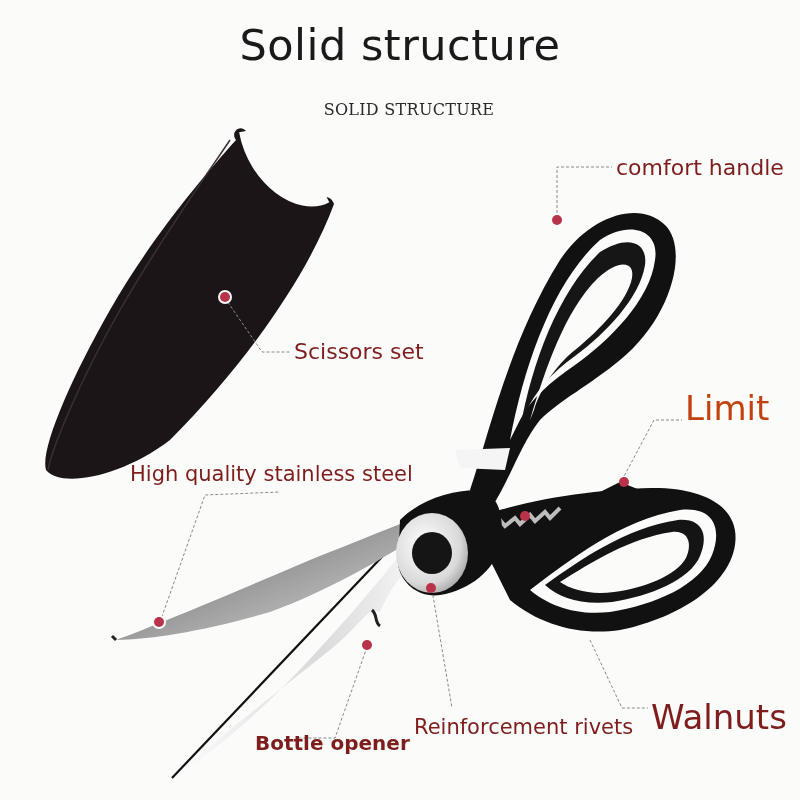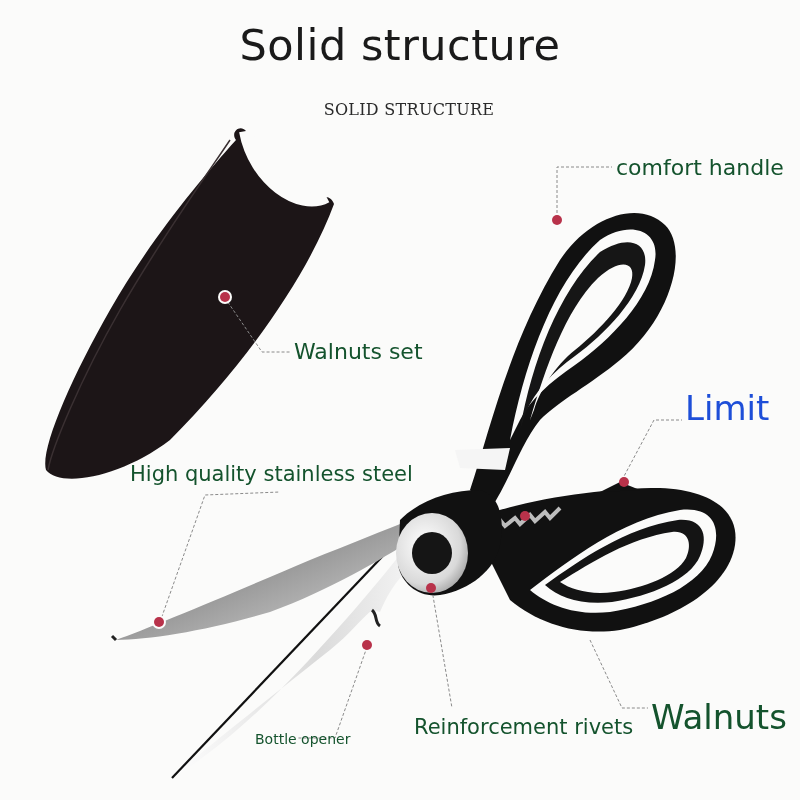--- a/index.html
+++ b/index.html
@@ -14,29 +14,29 @@
     position: absolute; left: 0; width: 800px; top: 20px;
     text-align: center; font-size: 43px; color: #1a1a1a; font-weight: 400;
     letter-spacing: 0.5px;
   }
   .subtitle {
     position: absolute; left: 0; width: 818px; top: 100px;
     text-align: center; font-family: "DejaVu Serif", "Liberation Serif", serif;
     font-size: 16px; color: #2a2a2a; letter-spacing: 0.3px;
   }
   .label {
-    position: absolute; color: #14532d; white-space: nowrap;
+    position: absolute; color: #7f1d1d; white-space: nowrap;
   }
   .l-comfort { left: 616px; top: 155px; font-size: 22px; }
   .l-scissors { left: 294px; top: 339px; font-size: 22px; }
   .l-steel { left: 112px; top: 462px; font-size: 21px; margin-left: 18px; }
-  .l-limit { left: 685px; top: 388px; font-size: 34px; color: #1d4ed8; }
+  .l-limit { left: 685px; top: 388px; font-size: 34px; color: #c2410c; }
   .l-walnuts { left: 651px; top: 697px; font-size: 34px; }
   .l-rivets { left: 388px; top: 715px; font-size: 21px; margin-left: 26px; }
-  .l-bottle { left: 255px; top: 731px; font-size: 14px; }
+  .l-bottle { left: 255px; top: 731px; font-size: 20px; font-weight: bold; }
   svg.art { position: absolute; left: 0; top: 0; }
   .hotspot { cursor: pointer; }
 </style>
 </head>
 <body>
 
 <div class="stage">
 
   <div class="title">Solid structure</div>
   <div class="subtitle">SOLID STRUCTURE</div>
@@ -133,20 +133,20 @@
       <circle cx="159" cy="622" r="7" fill="#fbfbfa"></circle>
       <circle cx="159" cy="622" r="5" fill="#b8324a"></circle>
       <circle cx="624" cy="482" r="5" fill="#b8324a"></circle>
       <circle cx="525" cy="516" r="5" fill="#b8324a"></circle>
       <circle cx="431" cy="588" r="5" fill="#b8324a"></circle>
       <circle cx="367" cy="645" r="5" fill="#b8324a"></circle>
     </g>
   </svg>
 
   <div class="label l-comfort hotspot">comfort handle</div>
-  <div class="label l-scissors hotspot">Walnuts set</div>
+  <div class="label l-scissors hotspot">Scissors set</div>
   <div class="label l-steel hotspot">High quality stainless steel</div>
   <div class="label l-limit hotspot">Limit</div>
   <div class="label l-walnuts hotspot">Walnuts</div>
   <div class="label l-rivets hotspot">Reinforcement rivets</div>
   <div class="label l-bottle hotspot">Bottle opener</div>
 
 </div>
 
 </body></html>

